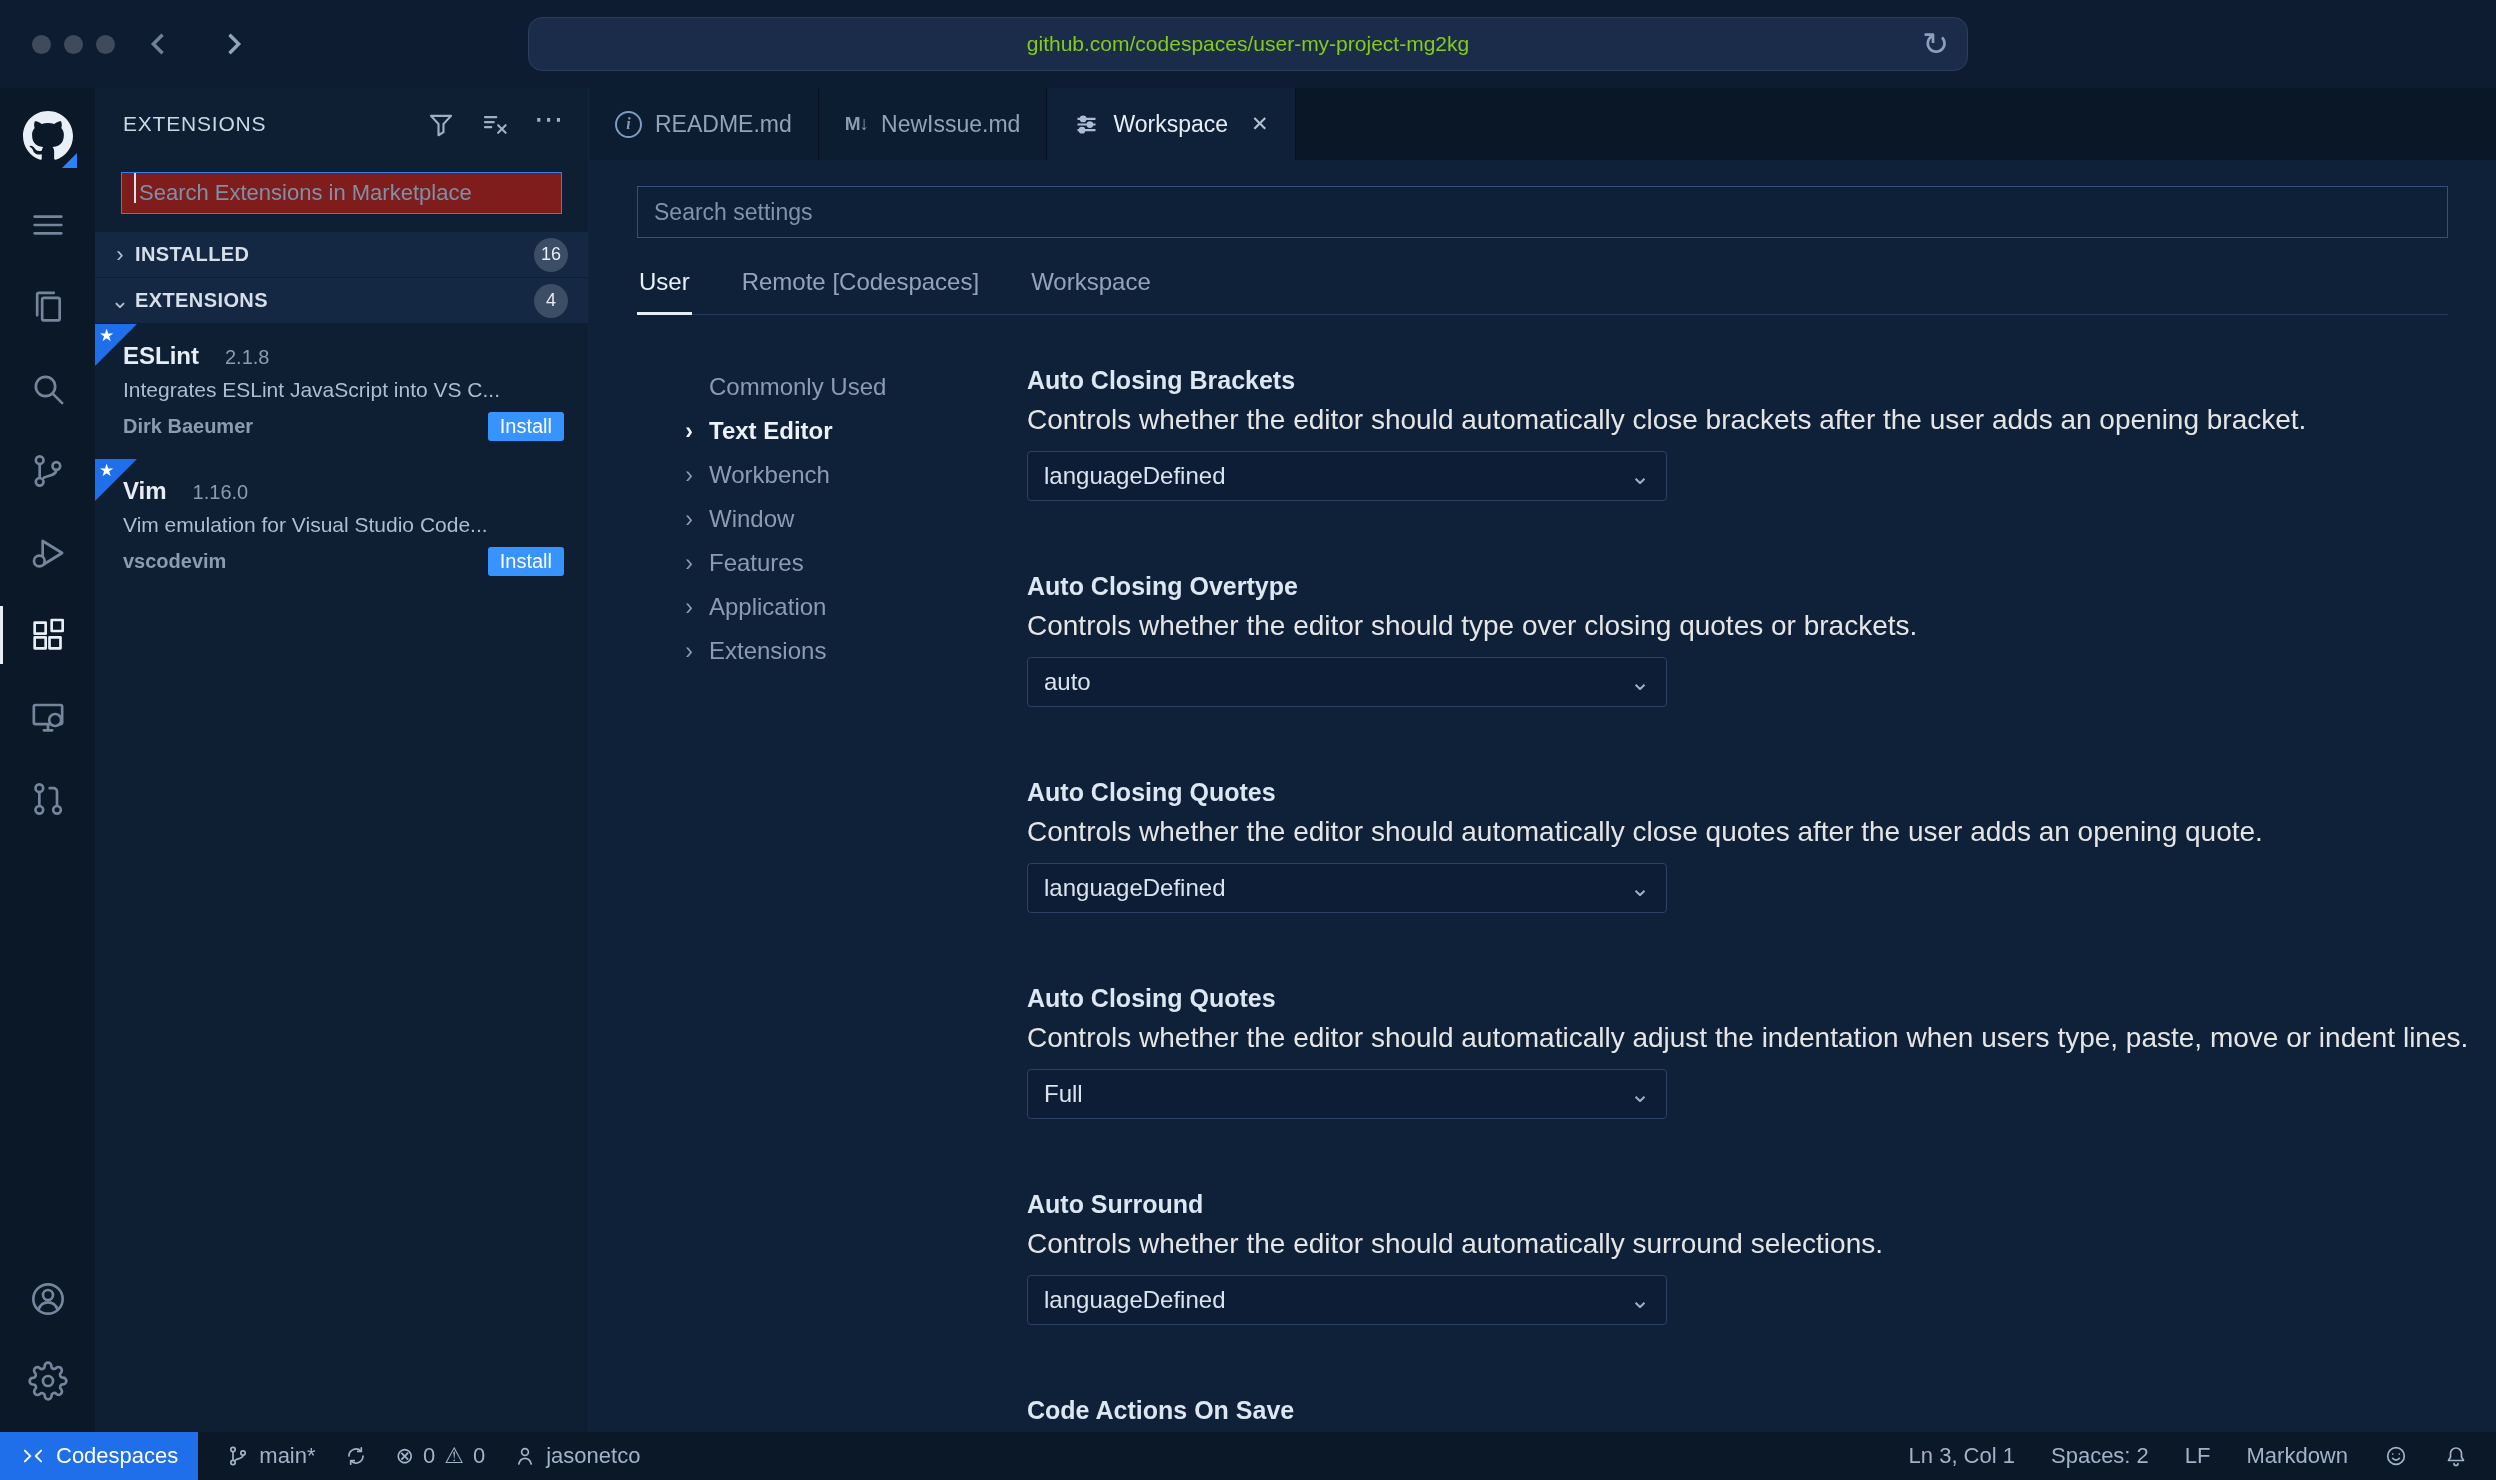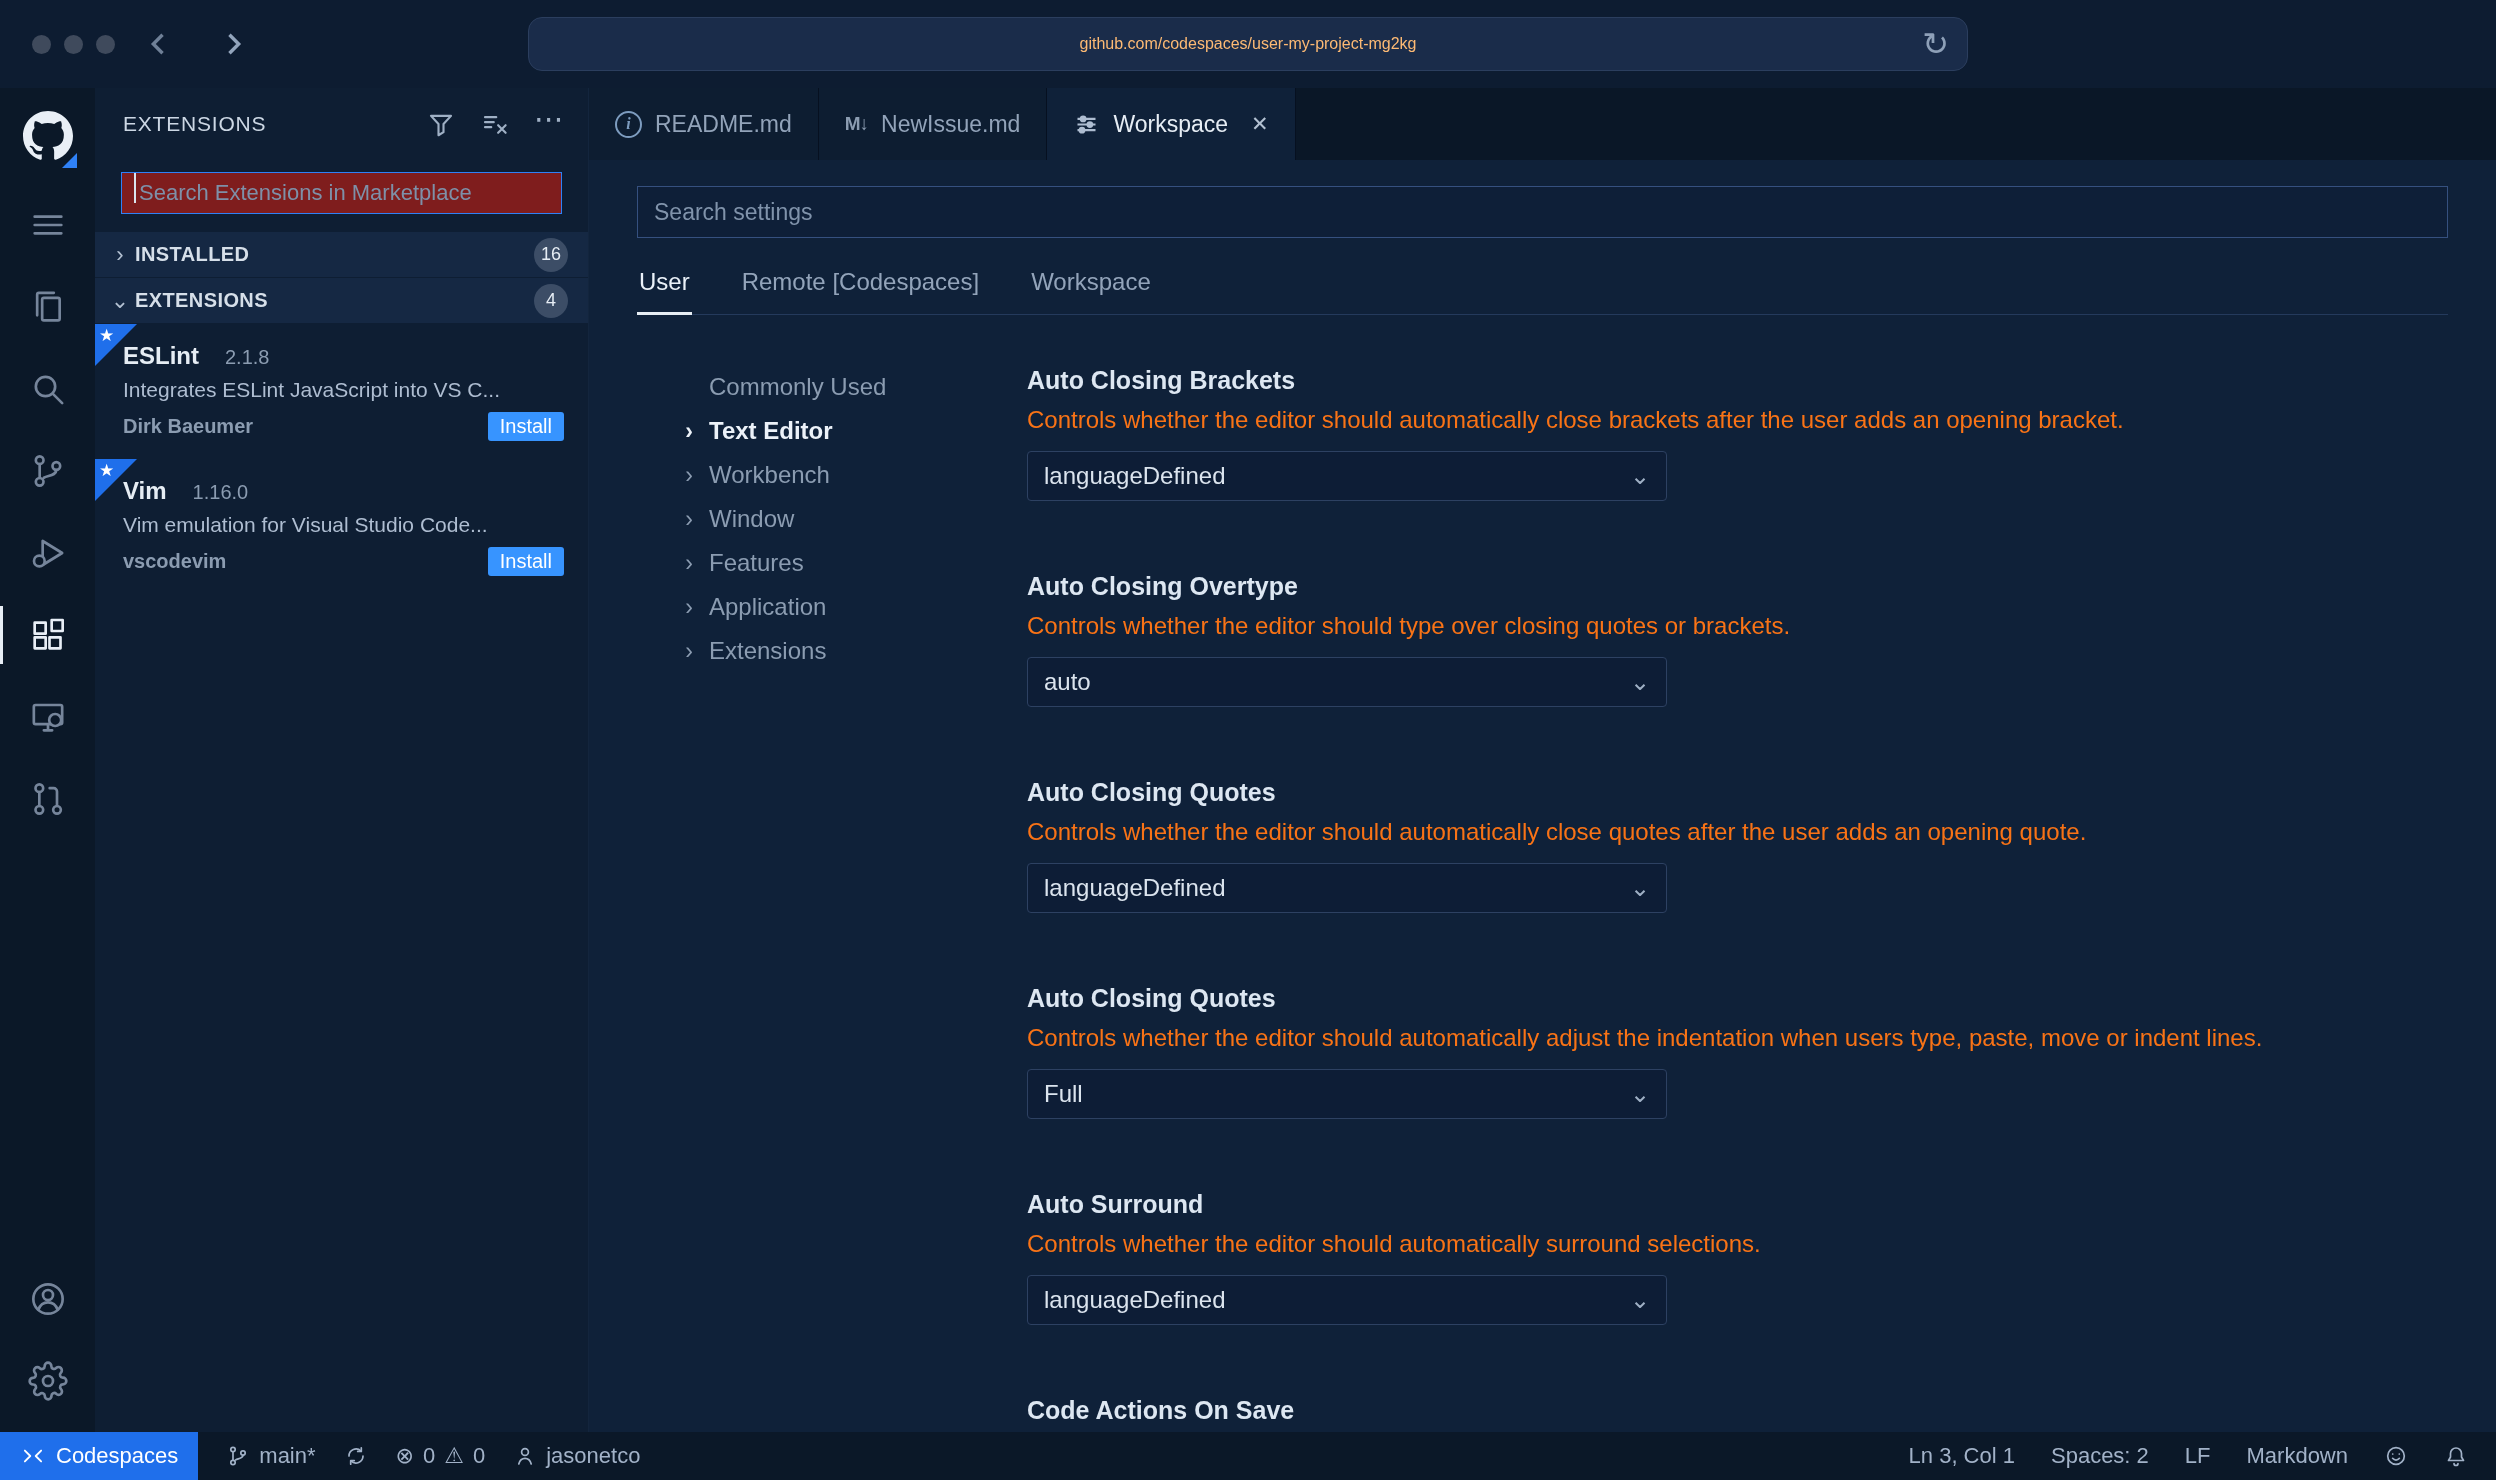--- a/index.html
+++ b/index.html
@@ -18,21 +18,21 @@
   .dot { width: 19px; height: 19px; border-radius: 50%; background: #3f4a5c; }
   .nav-btn { width: 60px; height: 60px; display: grid; place-items: center; margin-left: 14px; }
   .nav-btn svg { width: 34px; height: 34px; stroke-width: 2.4; fill: none; }
   .nav-btn.back svg { stroke: #6f8097; }
   .nav-btn.fwd svg { stroke: #92a4bc; }
   .urlbar {
     position: absolute; left: 528px; top: 17px; width: 1440px; height: 54px;
     background: #1a2c4a; border: 1px solid #2b3e5e; border-radius: 14px;
     display: flex; align-items: center; justify-content: center;
   }
-  .url-text { color: #fdba74; font-size: 16px; }
+  .url-text { color: #84cc16; font-size: 21px; }
   .refresh { position: absolute; right: 18px; top: 50%; transform: translateY(-50%); color: #8ea0b8; font-size: 32px; line-height: 1; }
 
   
   .main { flex: 1; display: flex; min-height: 0; }
 
   
   .activitybar { width: 95px; background: #0b1828; display: flex; flex-direction: column; align-items: center; flex: none; }
   .logo { position: relative; width: 95px; height: 96px; display: grid; place-items: center; }
   .logo svg { width: 50px; height: 50px; fill: #e9eff6; }
   .logo-mark { position: absolute; right: 18px; bottom: 16px; width: 0; height: 0; border-left: 15px solid transparent; border-bottom: 15px solid #2f81f7; }
@@ -89,21 +89,21 @@
   .scope-tab.active { color: #eaf1f8; border-bottom: 3px solid #e6edf3; margin-bottom: -1px; }
   .settings-body { flex: 1; min-height: 0; display: flex; padding: 50px 48px 0; }
   .toc { width: 390px; padding-left: 40px; flex: none; }
   .toc-row { height: 44px; display: flex; align-items: center; font-size: 24px; color: #8b9cb1; }
   .toc-chev { width: 24px; margin-right: 8px; font-size: 23px; text-align: center; color: #8b9cb1; }
   .toc-row.active { color: #ecf2f9; font-weight: 700; }
   .toc-row.active .toc-chev { color: #ecf2f9; }
   .settings-list { flex: 1; min-width: 0; }
   .setting { margin-bottom: 70px; }
   .setting-title { font-size: 25px; line-height: 30px; font-weight: 700; color: #dde7f2; margin-bottom: 10px; }
-  .setting-desc { font-size: 24px; line-height: 30px; color: #f97316; margin-bottom: 16px; white-space: nowrap; }
+  .setting-desc { font-size: 28px; line-height: 30px; color: #e5e5e5; margin-bottom: 16px; white-space: nowrap; }
   .select { width: 640px; height: 50px; background: #0d1d36; border: 1px solid #2d4162; border-radius: 4px; display: flex; align-items: center; justify-content: space-between; padding: 0 16px; }
   .select-value { font-size: 24px; color: #dbe4ee; }
   .sel-chev { font-size: 24px; color: #9fb0c5; line-height: 1; }
 
   
   .statusbar { height: 48px; background: #0b1828; display: flex; align-items: center; flex: none; font-size: 22px; color: #a2b2c8; }
   .statusbar svg { width: 24px; height: 24px; fill: none; stroke: #a2b2c8; stroke-width: 1.7; stroke-linecap: round; stroke-linejoin: round; }
   .cs-segment { height: 100%; background: #1f6feb; color: #fff; display: flex; align-items: center; gap: 10px; padding: 0 20px; }
   .cs-segment svg { stroke: #fff; width: 26px; height: 26px; }
   .sb-item { display: flex; align-items: center; gap: 9px; margin-left: 28px; }

